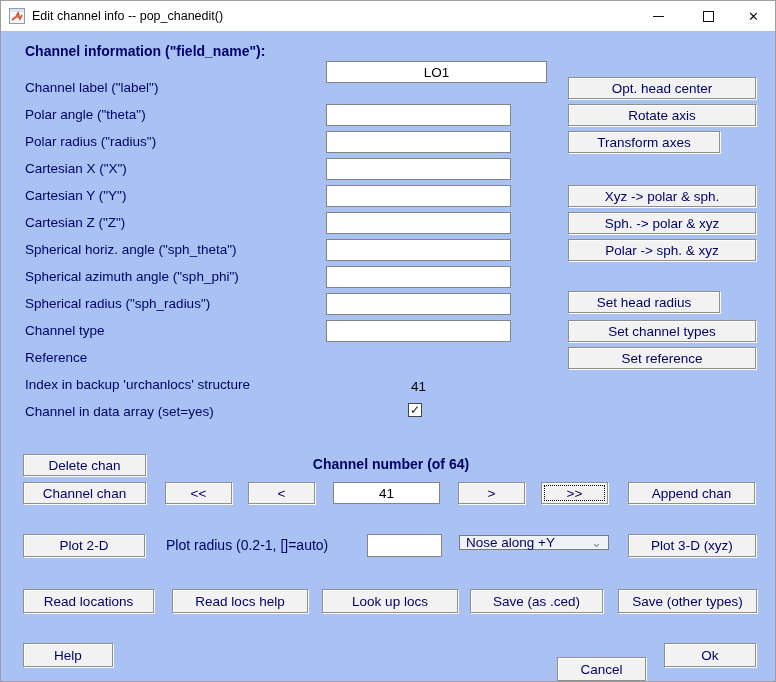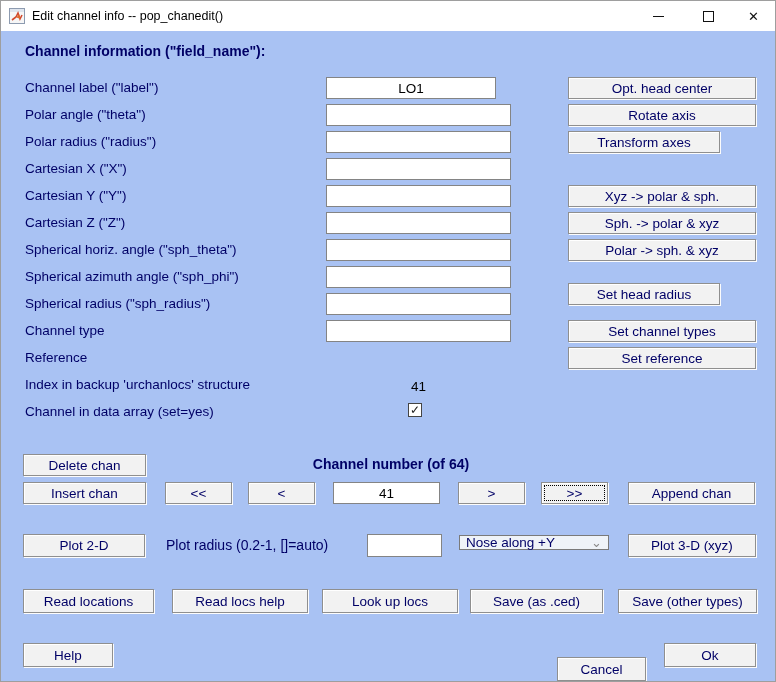--- a/index.html
+++ b/index.html
@@ -99,21 +99,21 @@
     <div class="lbl" style="left:24px;top:157px;">Cartesian Y ("Y")</div>
     <div class="lbl" style="left:24px;top:184px;">Cartesian Z ("Z")</div>
     <div class="lbl" style="left:24px;top:211px;">Spherical horiz. angle ("sph_theta")</div>
     <div class="lbl" style="left:24px;top:238px;">Spherical azimuth angle ("sph_phi")</div>
     <div class="lbl" style="left:24px;top:265px;">Spherical radius ("sph_radius")</div>
     <div class="lbl" style="left:24px;top:292px;">Channel type</div>
     <div class="lbl" style="left:24px;top:319px;">Reference</div>
     <div class="lbl" style="left:24px;top:346px;">Index in backup 'urchanlocs' structure</div>
     <div class="lbl" style="left:24px;top:373px;">Channel in data array (set=yes)</div>
 
-    <input class="edit" style="left: 325px; top: 46px; width: 170px;" value="LO1">
+    <input class="edit" style="left: 325px; top: 30px; width: 221px;" value="LO1">
     <input class="edit" style="left: 325px; top: 73px; width: 185px;" value="">
     <input class="edit" style="left: 325px; top: 100px; width: 185px;" value="">
     <input class="edit" style="left: 325px; top: 127px; width: 185px;" value="">
     <input class="edit" style="left: 325px; top: 154px; width: 185px;" value="">
     <input class="edit" style="left: 325px; top: 181px; width: 185px;" value="">
     <input class="edit" style="left: 325px; top: 208px; width: 185px;" value="">
     <input class="edit" style="left: 325px; top: 235px; width: 185px;" value="">
     <input class="edit" style="left: 325px; top: 262px; width: 185px;" value="">
     <input class="edit" style="left: 325px; top: 289px; width: 185px;" value="">
 
@@ -121,27 +121,27 @@
     <div class="checkbox" style="left:407px;top:372px;">
       <span>✓</span>
     </div>
 
     <button class="btn" style="left:567px;top:46px;width:188px;">Opt. head center</button>
     <button class="btn" style="left:567px;top:73px;width:188px;">Rotate axis</button>
     <button class="btn" style="left:567px;top:100px;width:152px;">Transform axes</button>
     <button class="btn" style="left:567px;top:154px;width:188px;">Xyz -&gt; polar &amp; sph.</button>
     <button class="btn" style="left:567px;top:181px;width:188px;">Sph. -&gt; polar &amp; xyz</button>
     <button class="btn" style="left:567px;top:208px;width:188px;">Polar -&gt; sph. &amp; xyz</button>
-    <button class="btn" style="left:567px;top:252px;width:152px;">Set head radius</button>
+    <button class="btn" style="left:567px;top:260px;width:152px;">Set head radius</button>
     <button class="btn" style="left:567px;top:289px;width:188px;">Set channel types</button>
     <button class="btn" style="left:567px;top:316px;width:188px;">Set reference</button>
 
     <div class="lbl heading" style="left:240px;top:425px;width:300px;text-align:center;">Channel number (of 64)</div>
     <button class="btn" style="left:22px;top:423px;width:123px;">Delete chan</button>
-    <button class="btn" style="left:22px;top:451px;width:123px;">Insert chan</button>
+    <button class="btn" style="left:22px;top:451px;width:123px;">Channel chan</button>
     <button class="btn" style="left:164px;top:451px;width:67px;">&lt;&lt;</button>
     <button class="btn" style="left:247px;top:451px;width:67px;">&lt;</button>
     <input class="edit" style="left: 332px; top: 451px; width: 107px;" value="41">
     <button class="btn" style="left:457px;top:451px;width:67px;">&gt;</button>
     <button class="btn focused" style="left:540px;top:451px;width:67px;">&gt;&gt;</button>
     <button class="btn" style="left:627px;top:451px;width:127px;">Append chan</button>
 
     <button class="btn" style="left:22px;top:503px;width:122px;height:23px;">Plot 2-D</button>
     <div class="lbl" style="left:165px;top:506px;font-size:14px;">Plot radius (0.2-1, []=auto)</div>
     <input class="edit" style="left: 366px; top: 503px; width: 75px; height: 23px;" value="">

